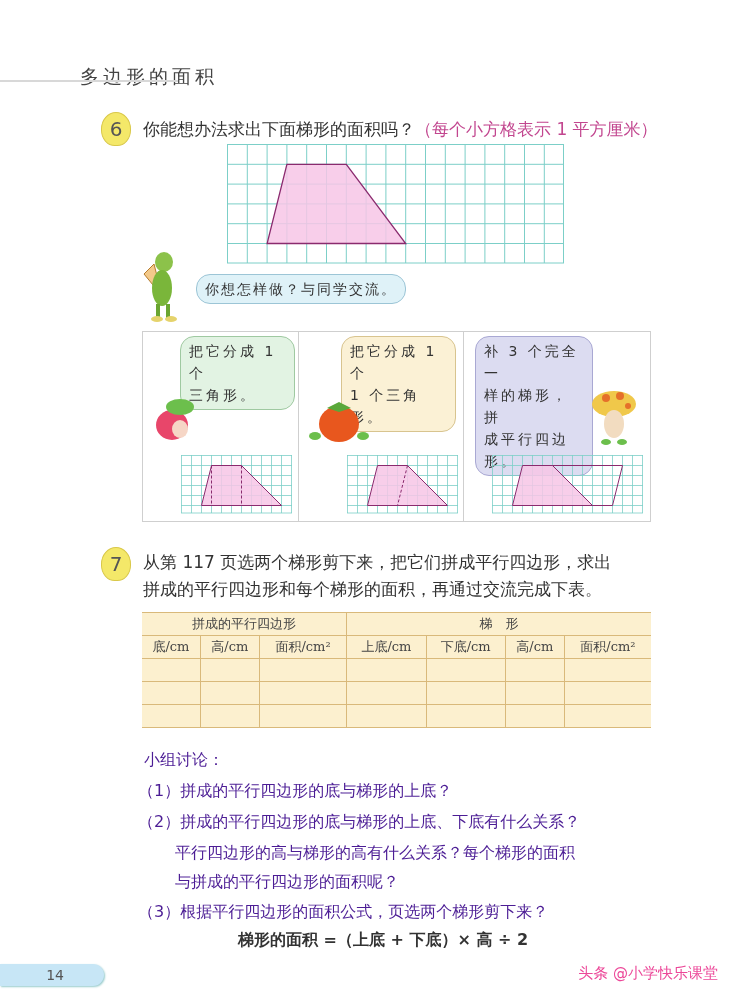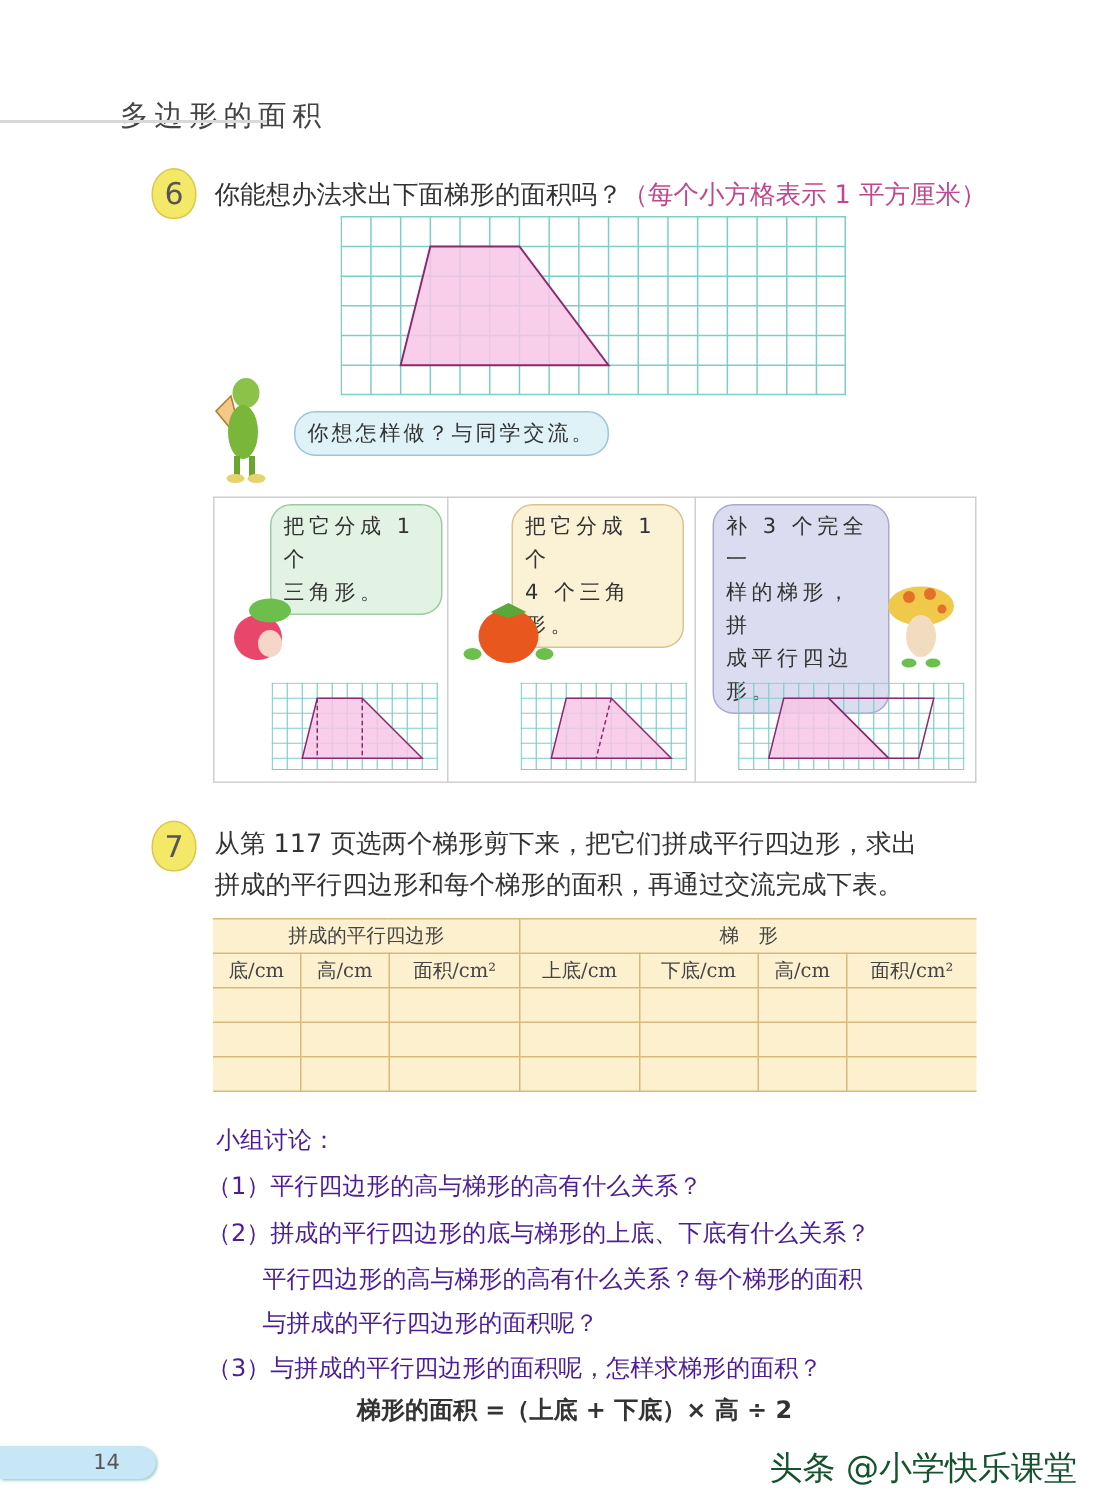--- a/index.html
+++ b/index.html
@@ -26,22 +26,22 @@
 
     table.work { border-collapse:collapse; background:#fcf0cf; font-family:"DejaVu Serif", serif; font-size:13px; color:#444; }
     table.work td, table.work th { border-bottom:1px solid #d9b97a; font-weight:normal; text-align:center; height:23px; }
     table.work .vline { border-right:1px solid #d9b97a; }
     table.work tr:first-child th { border-top:1px solid #d9b97a; }
 
     .disc { font-size:16px; color:#4c1d95; line-height:31px; white-space:nowrap; }
     .formula { font-size:16px; font-weight:bold; color:#333; }
 
     .page-tab { left:0; top:964px; width:104px; height:22px; border-radius:0 12px 12px 0; background:#c7e6f6;
-                box-shadow:1px 1px 2px #9cc; font-size:14px; color:#555; text-align:right; padding-right:24px; line-height:22px; }
-    .watermark { right:22px; top:964px; font-size:22px; color:#14532d; }
+                box-shadow:1px 1px 2px #9cc; font-size:14px; color:#555; text-align:right; padding-right:40px; line-height:22px; }
+    .watermark { right:22px; top:964px; font-size:15px; color:#ec4899; }
   </style>
 </head>
 <body>
 
 <div class="abs header-title">多边形的面积</div>
 <div class="abs header-rule"></div>
 
 <div class="abs badge" style="left:101px; top:112px;">6</div>
 <div class="abs q-text" style="left:143px; top:118px;">
   <span>你能想办法求出下面梯形的面积吗？</span><span class="q-hint">（每个小方格表示 1 平方厘米）</span>
@@ -124,21 +124,21 @@
       <line x1="0" y1="50.5" x2="111" y2="50.5"></line>
       <line x1="0" y1="58" x2="111" y2="58"></line>
   </g>
   <polygon points="30.5,10.5 60.5,10.5 100.5,50.5 20.5,50.5" fill="#f7c6e6" fill-opacity="0.85" stroke="#8a2a6e" stroke-width="1"></polygon>
   <line x1="30.5" y1="10.5" x2="30.5" y2="50.5" stroke="#8a2a6e" stroke-dasharray="3,2"></line>
   <line x1="60.5" y1="10.5" x2="60.5" y2="50.5" stroke="#8a2a6e" stroke-dasharray="3,2"></line>
 </svg>
 
 <div class="abs bubble bubble-yellow" style="left:341px; top:336px; width:115px;">
   <div>把它分成 1 个</div>
-  <div>4 个三角形。</div>
+  <div>1 个三角形。</div>
 </div>
 <svg class="abs" style="left:305px; top:400px;" width="70" height="46">
   <ellipse cx="34" cy="24" rx="20" ry="18" fill="#e8571e"></ellipse>
   <path d="M22,8 L34,2 L46,8 L34,12 Z" fill="#5aa83a"></path>
   <ellipse cx="10" cy="36" rx="6" ry="4" fill="#6cbf4c"></ellipse>
     <ellipse cx="58" cy="36" rx="6" ry="4" fill="#6cbf4c"></ellipse>
 </svg>
 <svg class="abs" style="left:347px; top:455px;" width="111" height="59">
   <g stroke="#7ccfc8" stroke-width="0.8">
     <line x1="0.5" y1="0" x2="0.5" y2="58"></line>
@@ -253,26 +253,26 @@
         <td class="vline"></td>
         <td class="vline"></td>
         <td class="vline"></td>
         <td></td>
       </tr>
 </tbody>
   </table>
 
 <div class="abs disc" style="left:144px; top:744px;">小组讨论：</div>
 <div class="abs disc" style="left:138px; top:775px;">
-  <span>（1）</span><span>平行四边形的高与梯形的高有什么关系？</span>
+  <span>（1）</span><span>拼成的平行四边形的底与梯形的上底？</span>
 </div>
 <div class="abs disc" style="left:138px; top:806px;">
   <span>（2）</span><span>拼成的平行四边形的底与梯形的上底、下底有什么关系？</span>
 </div>
 <div class="abs disc" style="left:175px; top:837px;">平行四边形的高与梯形的高有什么关系？每个梯形的面积</div>
 <div class="abs disc" style="left:175px; top:866px;">与拼成的平行四边形的面积呢？</div>
 <div class="abs disc" style="left:138px; top:896px;">
-  <span>（3）</span><span>与拼成的平行四边形的面积呢，怎样求梯形的面积？</span>
+  <span>（3）</span><span>根据平行四边形的面积公式，页选两个梯形剪下来？</span>
 </div>
 <div class="abs formula" style="left:238px; top:930px;">梯形的面积 =（上底 + 下底）× 高 ÷ 2</div>
 
 <div class="abs page-tab">14</div>
 <div class="abs watermark">头条 @小学快乐课堂</div>
 
 </body></html>

